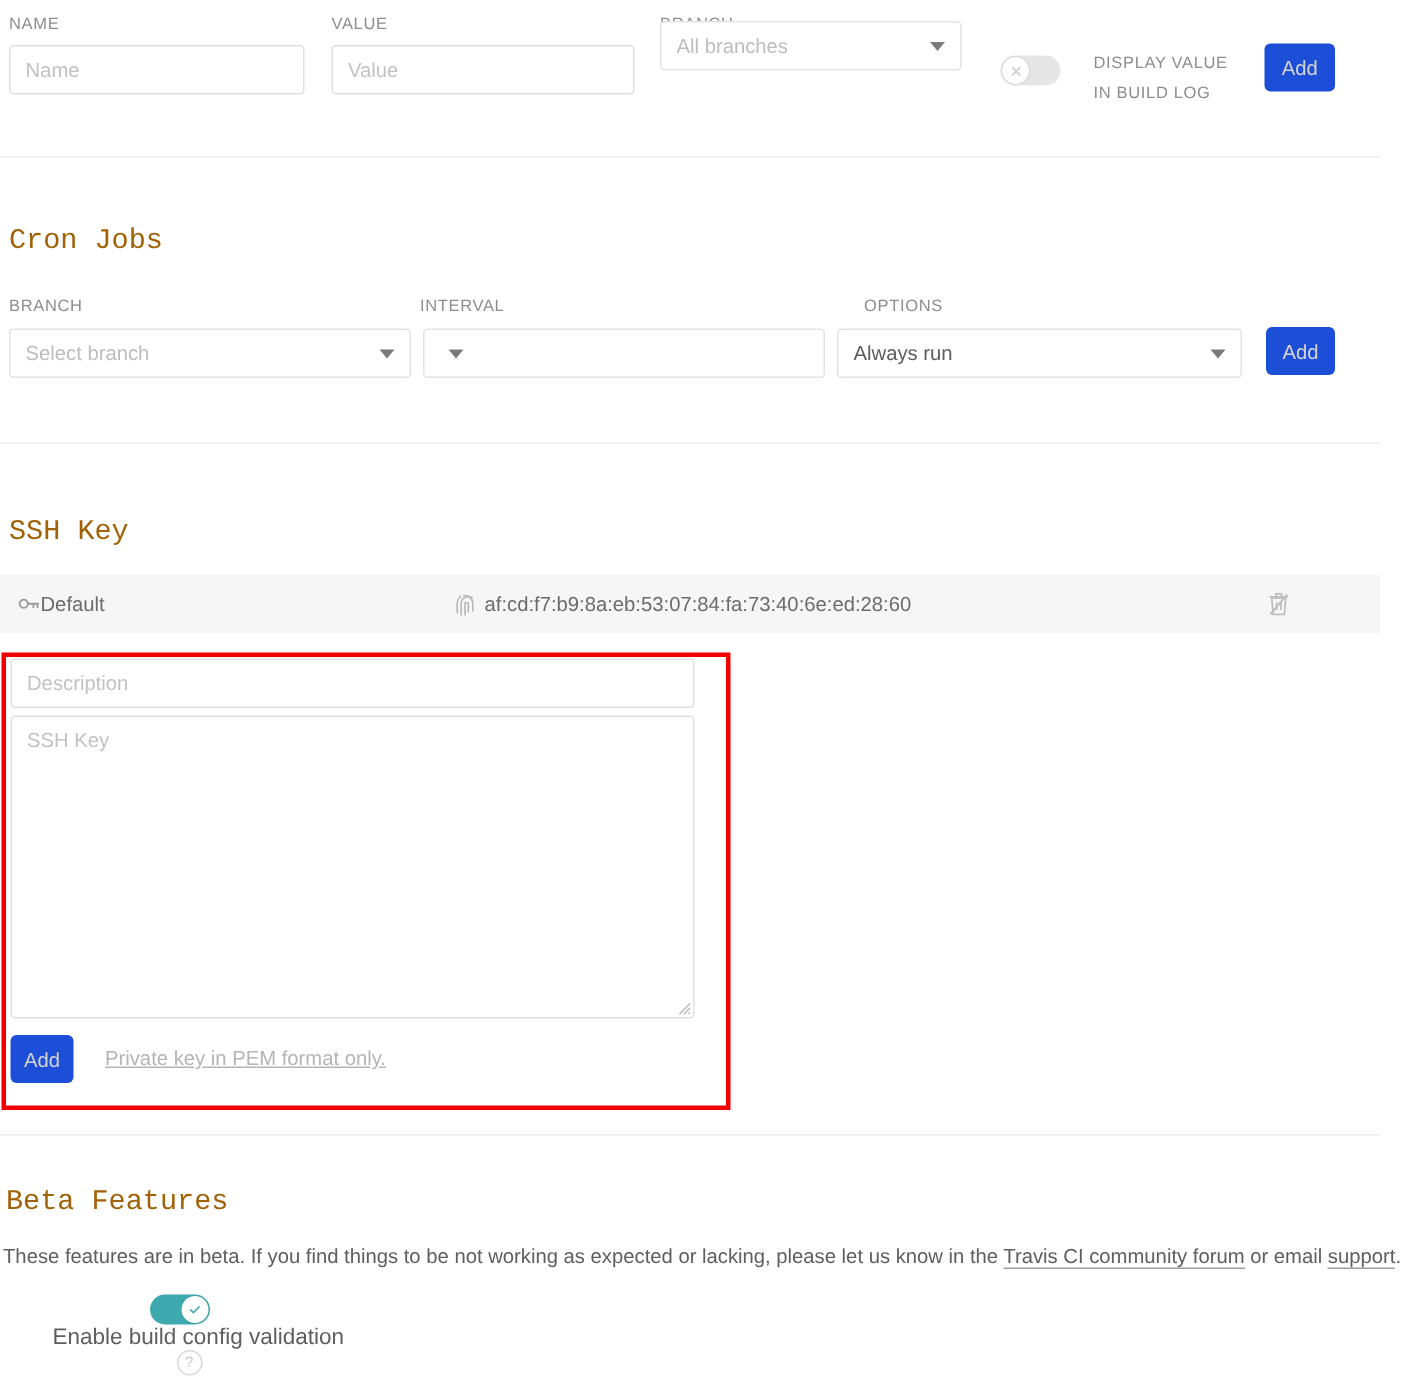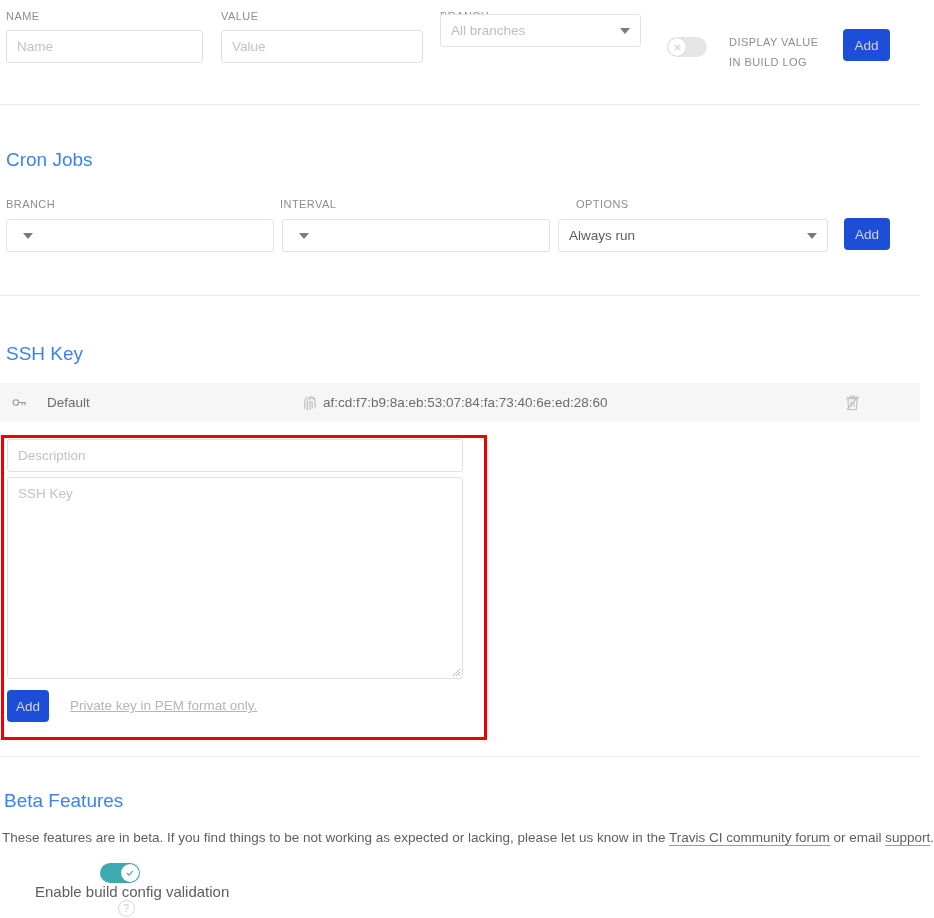--- a/index.html
+++ b/index.html
@@ -105,24 +105,24 @@
 
   
   .divider {
     position: absolute;
     left: 0;
     height: 1px;
     background: #ededed;
     width: 920px;
   }
   .section-title {
-    color: #3b82f6;
+    color: #a16207;
     font-size: 19px;
     font-weight: normal;
-    font-family: Liberation Sans, sans-serif;
+    font-family: Liberation Mono, monospace;
     margin: 0;
   }
 
   
   .ssh-row {
     position: absolute;
     left: 0; top: 383px;
     width: 920px; height: 39px;
     background: #f6f6f6;
     display: flex;
@@ -240,20 +240,21 @@
   <div class="divider" style="top:104px;"></div>
 
   <h2 class="section-title" style="position:absolute;left:6px;top:149px;">Cron Jobs</h2>
 
   <div>
     <div class="field-label" style="position:absolute;left:6px;top:198px;">BRANCH</div>
     <div class="field-label" style="position:absolute;left:280px;top:198px;">INTERVAL</div>
     <div class="field-label" style="position:absolute;left:576px;top:198px;">OPTIONS</div>
 
     <div class="select-box placeholder" style="position:absolute;left:6px;top:219px;width:268px;">
+      <span class="sel-value">Select branch</span>
       <span class="caret"></span>
     </div>
 
     <div class="select-box filled" style="position:absolute;left:282px;top:219px;width:268px;">
       <span class="caret"></span>
     </div>
 
     <div class="select-box filled" style="position:absolute;left:558px;top:219px;width:270px;">
       <span class="sel-value">Always run</span>
       <span class="caret"></span>
@@ -266,21 +267,21 @@
 
   <h2 class="section-title" style="position:absolute;left:6px;top:343px;">SSH Key</h2>
 
   <div class="ssh-row">
     <span style="margin-left:12px;display:flex;align-items:center;">
       <svg class="icon-svg" width="15" height="11" viewBox="0 0 16 12">
         <circle cx="4" cy="6" r="3" stroke="#9b9b9b" stroke-width="1.3" fill="none"></circle>
         <path d="M7,6 L15,6 M11,6 L11,9 M14,6 L14,9" stroke="#9b9b9b" stroke-width="1.3" fill="none"></path>
       </svg>
     </span>
-    <span style="margin-left:20px;">Default</span>
+    <span style="margin-left:0;">Default</span>
 
     <span style="position:absolute;left:303px;display:flex;align-items:center;">
       <svg class="icon-svg" width="14" height="16" viewBox="0 0 14 16">
         <g stroke="#b9b9b9" stroke-width="1.1" fill="none" stroke-linecap="round">
           <path d="M7,15 L7,7 A2.2,2.2 0 0 1 9.2,7 L9.2,13"></path>
           <path d="M4.4,15 L4.4,7 A4.8,4.8 0 0 1 11.8,3.6"></path>
           <path d="M1.8,13.5 L1.8,7 A7.2,7.2 0 0 1 4,2.4"></path>
           <path d="M12.2,12.2 L12.2,7.2 A5.2,5.2 0 0 0 6.2,2.1"></path>
         </g>
       </svg>

